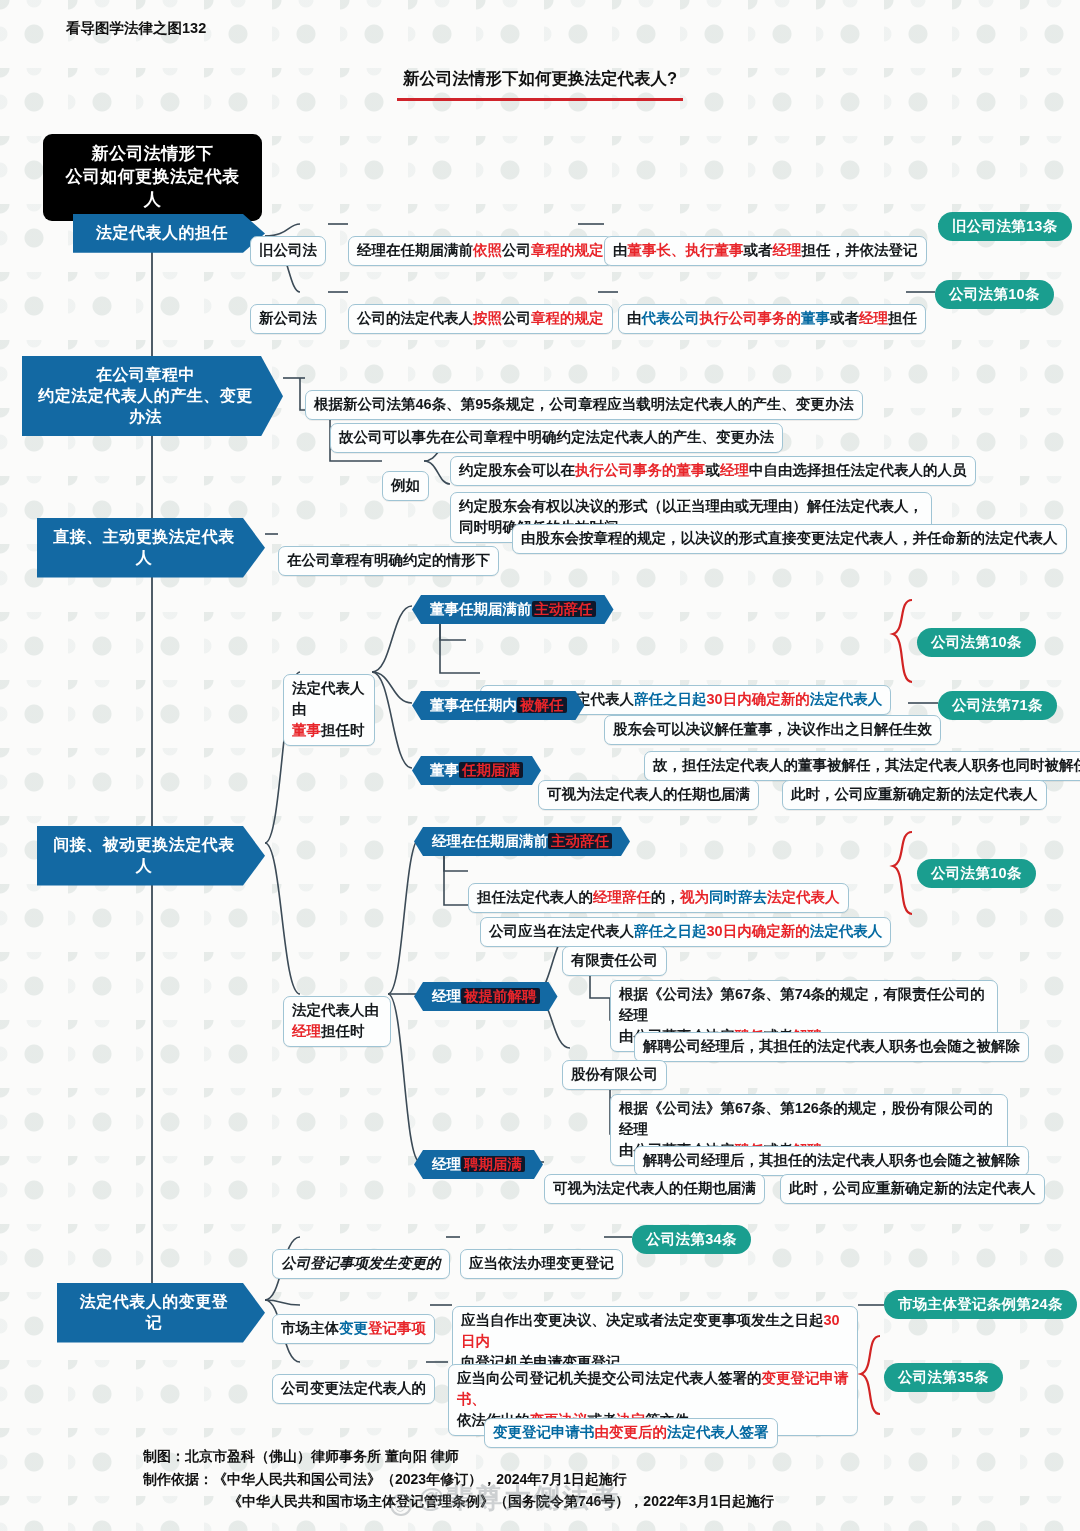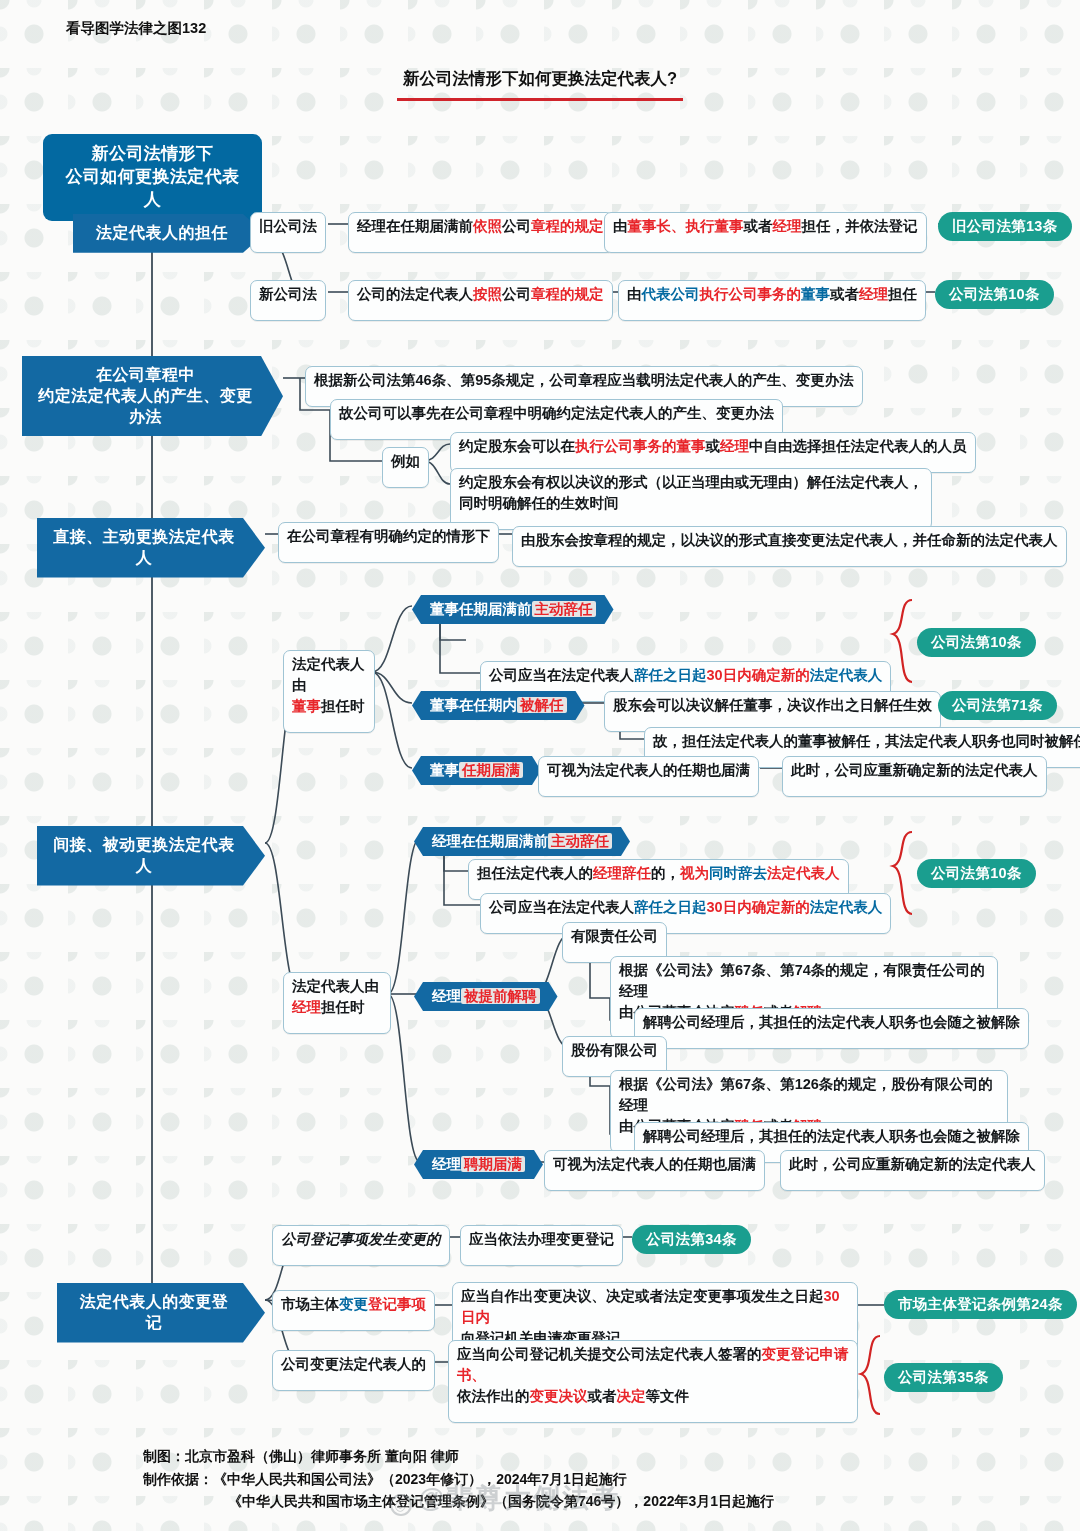--- a/index.html
+++ b/index.html
@@ -22,33 +22,34 @@
   svg.links path.brace { stroke:#d22323; stroke-width:2.2; }
   svg.links line.trunk { stroke:#3c4b57; stroke-width:1.8; }
 
   .node { position:absolute; }
 
   
   .box {
     background:#fdfefe;
     border:1.6px solid #9fc4d4;
     border-radius:7px;
-    padding:3px 8px 15px 8px;
+    padding:3px 8px 4px 8px;
     font-size:14.5px;
     font-weight:700;
     line-height:1.45;
     white-space:nowrap;
     color:#14181b;
     box-shadow:0 1px 0 rgba(0,0,0,.06);
+    margin-top:24px;
   }
   .box.wrap { white-space:normal; }
 
   
   .root {
-    background:#0369a1;
+    background:#000000;
     color:#fff;
     border-radius:9px;
     font-size:17px;
     font-weight:700;
     text-align:center;
     line-height:1.35;
     padding:9px 14px;
     letter-spacing:.4px;
   }
 
@@ -69,21 +70,21 @@
   .hexblue {
     background:#1369a3;
     color:#fff;
     font-size:14.5px;
     font-weight:700;
     padding:5px 18px;
     clip-path:polygon(9px 0, calc(100% - 9px) 0, 100% 50%, calc(100% - 9px) 100%, 9px 100%, 0 50%);
     white-space:nowrap;
   }
   .hexblue .hl {
-    background:#e5e5e5;
+    background:#0f172a;
     color:#e8252a;
     padding:0 3px;
     border-radius:2px;
   }
 
   
   .pill {
     background:#1a9e8f;
     color:#fff;
     border-radius:16px;
@@ -276,21 +277,21 @@
     <div>约定股东会有权以决议的形式（以正当理由或无理由）解任法定代表人，</div>
     <div>同时明确解任的生效时间</div>
   </div>
 
   <div class="node chev" style="left:37px; top:518px; width:228px;">
     <span>直接、主动更换法定代表人</span>
   </div>
   <div class="node box" style="left:278px; top:522px;">
     <span>在公司章程有明确约定的情形下</span>
   </div>
-  <div class="node box" style="left:512px; top:526px;">
+  <div class="node box" style="left:512px; top:500px;">
     <span>由股东会按章程的规定，以决议的形式直接变更法定代表人，并任命新的法定代表人</span>
   </div>
 
   <div class="node chev" style="left:37px; top:826px; width:228px;">
     <span>间接、被动更换法定代表人</span>
   </div>
 
   <div class="node box wrap" style="left:283px; top:650px; width:92px;">
     <div>法定代表人由</div>
     <div><span class="r">董事</span><span>担任时</span></div>
@@ -408,20 +409,23 @@
   <div class="node pill" style="left:884px; top:1290px;">
     <span>市场主体登记条例第24条</span>
   </div>
 
   <div class="node box" style="left:272px; top:1350px;">
     <span>公司变更法定代表人的</span>
   </div>
   <div class="node box wrap" style="left:448px; top:1340px; width:410px;">
     <div><span>应当向公司登记机关提交公司法定代表人签署的</span><span class="r">变更登记申请书、</span></div>
     <div><span>依法作出的</span><span class="r">变更决议</span><span>或者</span><span class="r">决定</span><span>等文件</span></div>
+  </div>
+  <div class="node box" style="left:484px; top:1394px;">
+    <span class="b">变更登记申请书</span><span class="r">由变更后的</span><span class="b">法定代表人签署</span>
   </div>
   <div class="node pill" style="left:884px; top:1363px;">
     <span>公司法第35条</span>
   </div>
 
   <div class="footer">
     <div>制图：北京市盈科（佛山）律师事务所 董向阳 律师</div>
     <div>制作依据：《中华人民共和国公司法》（2023年修订），2024年7月1日起施行</div>
     <div class="ind">《中华人民共和国市场主体登记管理条例》（国务院令第746号），2022年3月1日起施行</div>
   </div>

